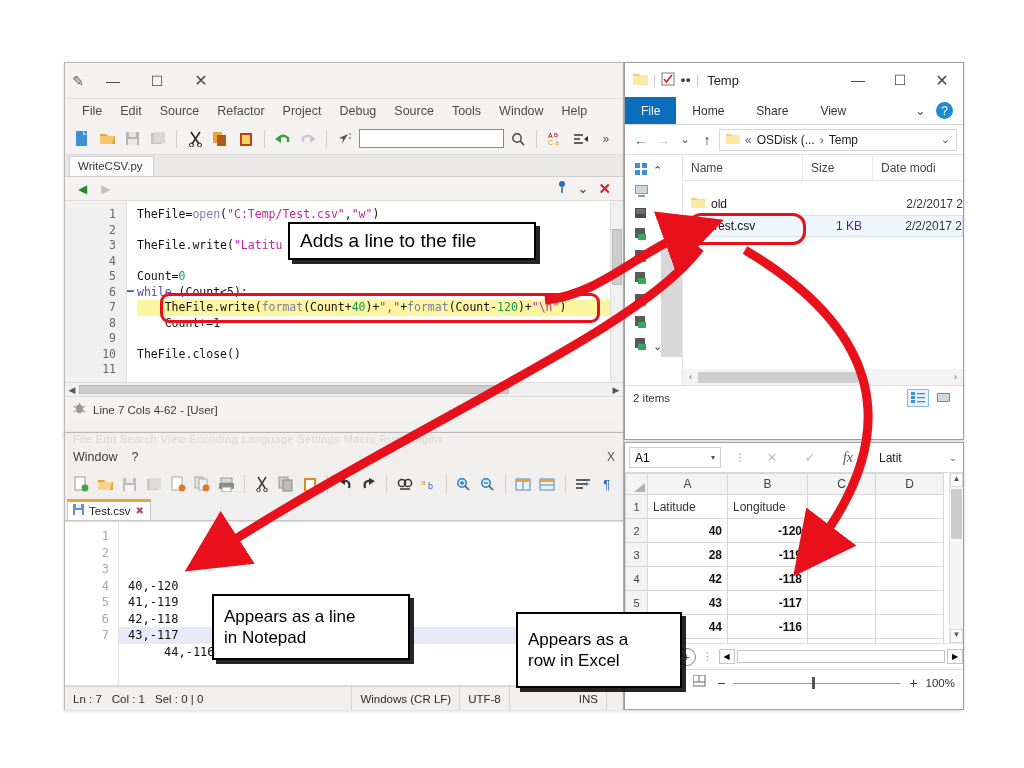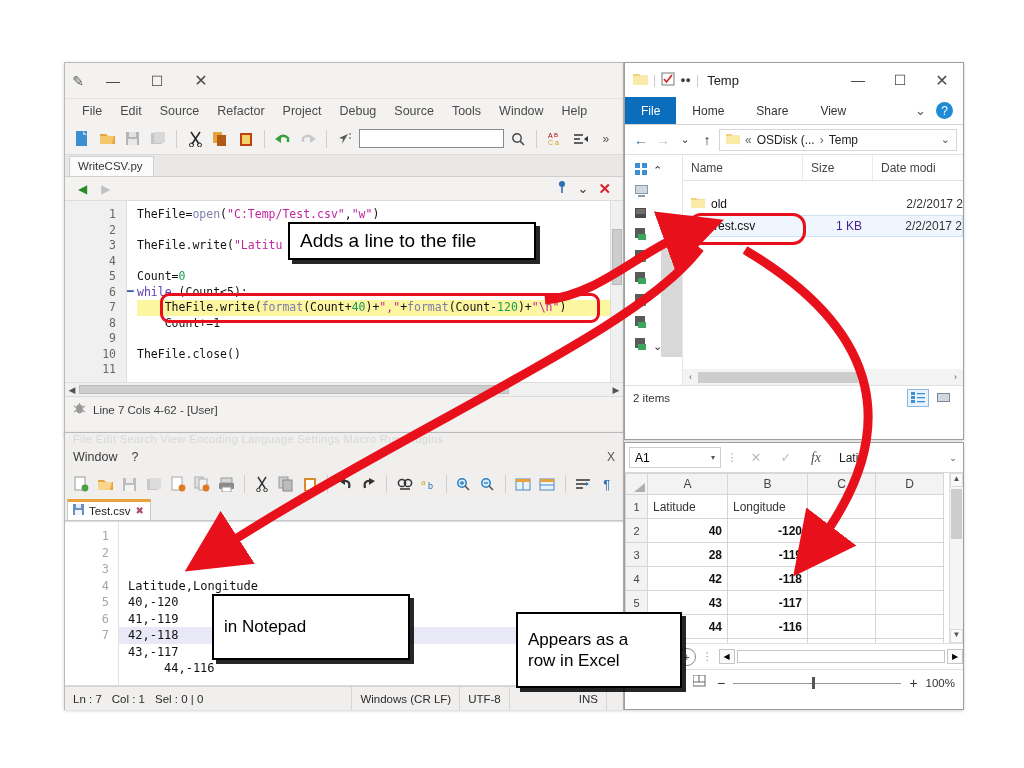--- a/index.html
+++ b/index.html
@@ -139,21 +139,21 @@
           border-top:1px solid #e0e0e0; font-size:11.5px; color:#333; padding-left:8px; }
   #expl .viewbtns { margin-left:auto; display:flex; gap:4px; padding-right:8px; }
   #expl .vb { width:22px; height:18px; display:flex; align-items:center;
           justify-content:center; font-size:11px; }
   #expl .vb.active { border:1px solid #8ab8e0; background:#eaf3fc; }
 
   
   #xl { left:624px; top:442px; width:340px; height:268px;
         border:1px solid #9e9e9e; background:#fff; box-shadow:0 1px 3px rgba(0,0,0,.18); }
   #xl .formulabar { height:30px; display:flex; align-items:center;
-        border-bottom:1px solid #d9d9d9; padding:0 4px; gap:4px; background:#fff; }
+        border-bottom:1px solid #d9d9d9; padding:0 4px; gap:12px; background:#fff; }
   #xl .namebox { width:92px; height:21px; border:1px solid #cfcfcf; display:flex;
         align-items:center; font-size:12px; padding:0 5px; }
   #xl .namebox .cv { margin-left:auto; font-size:8px; color:#555; }
   #xl .fbdots { width:14px; text-align:center; color:#999; font-size:11px; }
   #xl .fbicon { width:26px; text-align:center; font-size:13px; color:#bdbdbd; }
   #xl .fbicon.fx { color:#555; font-style:italic; font-family:"Liberation Serif", serif; font-size:14px; }
   #xl .fbinput { flex:1; height:21px; display:flex; align-items:center;
         font-size:12px; padding-left:6px; color:#222; }
   #xl .fbexp { width:12px; text-align:center; font-size:9px; color:#555; }
   #xl .grid { height:170px; overflow:hidden; position:relative; background:#fff; }
@@ -536,21 +536,21 @@
         <div>1</div>
         <div>2</div>
         <div>3</div>
         <div>4</div>
         <div>5</div>
         <div>6</div>
         <div>7</div>
       </div>
     <div class="txt" id="npp-text">
       <div class="caretline" style="top:105px;"></div>
-    <div style="position: relative;">Latitude,Longitude</div><div style="position: relative;">40,-120</div><div style="position: relative;">41,-119</div><div style="position: relative;">42,-118</div><div style="position: relative;">43,-117</div><div style="position: relative; margin-left: 36px;">44,-116</div><div style="position: relative;">&nbsp;</div></div>
+    <div style="position: relative;">40,-120</div><div style="position: relative;">41,-119</div><div style="position: relative;">42,-118</div><div style="position: relative;">43,-117</div><div style="position: relative; margin-left: 36px;">44,-116</div><div style="position: relative;">&nbsp;</div></div>
   </div>
 
   <div class="statusbar">
     <div class="cell" style="border-right:none;">
       <span>Ln : 7</span>
       <span style="width:10px;"></span>
       <span>Col : 1</span>
       <span style="width:10px;"></span>
       <span>Sel : 0 | 0</span>
     </div>
@@ -898,20 +898,21 @@
   <path d="M700,248 C640,330 420,420 215,552" stroke="#e8111b" stroke-width="9" fill="none" marker-end="url(#ah)"></path>
 
   <path d="M745,250 C880,330 905,430 815,548" stroke="#e8111b" stroke-width="9" fill="none" marker-end="url(#ah)"></path>
 </svg>
 
 <div class="callout" id="co-adds">
   <div>Adds a line to the file</div>
 </div>
 <div class="callout" id="co-npad">
   <div>
+    <div>Appears as a line</div>
     <div>in Notepad</div>
   </div>
 </div>
 <div class="callout" id="co-excel">
   <div>
     <div>Appears as a</div>
     <div>row in Excel</div>
   </div>
 </div>
 

